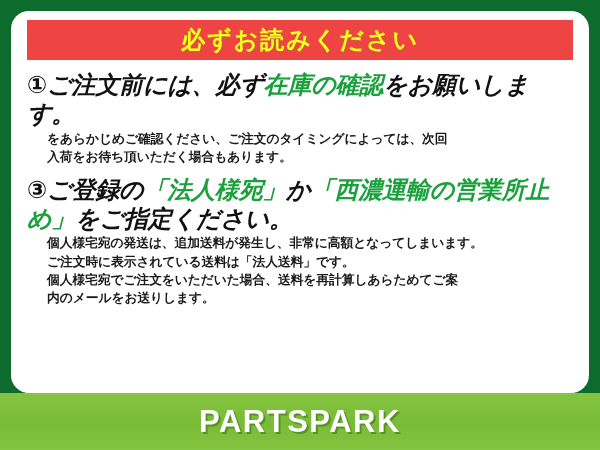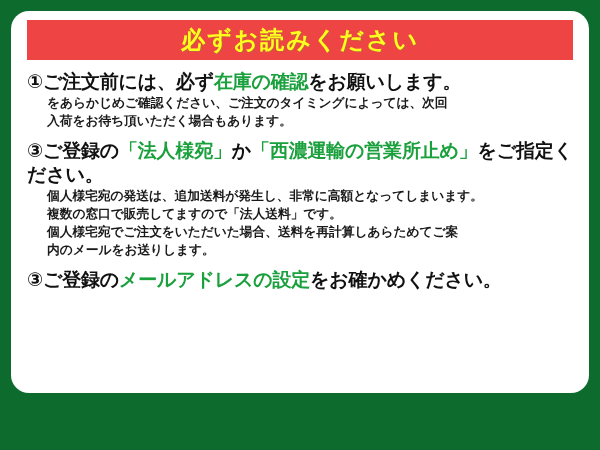--- a/index.html
+++ b/index.html
@@ -75,27 +75,28 @@
     font-weight: bold;
     letter-spacing: 2px;
     line-height: 1;
     text-shadow: 1px 1px 0 rgba(120, 150, 40, 0.35);
   }
 
   .notice-item {
     margin: 0 0 6px 0;
   }
   .item-heading {
-    font-size: 19px;
+    font-size: 24px;
     font-weight: bold;
     color: #111111;
     line-height: 1.22;
     letter-spacing: -0.2px;
     margin: 0 0 1px 0;
     padding-left: 2px;
+    font-style: italic;
   }
   .item-heading .accent {
     color: #1aa03c;
   }
   .item-body {
     font-size: 12.8px;
     font-weight: bold;
     color: #1a1a1a;
     line-height: 1.42;
     letter-spacing: -0.1px;
@@ -125,26 +126,28 @@
       <p class="item-body">
           <span class="body-line">をあらかじめご確認ください、ご注文のタイミングによっては、次回</span>
           <span class="body-line">入荷をお待ち頂いただく場合もあります。</span>
         </p>
     </div>
 
     <div class="notice-item" id="item-2">
       <p class="item-heading"><span>③ご登録の</span><span class="accent">「法人様宛」</span><span>か</span><span class="accent">「西濃運輸の営業所止め」</span><span>をご指定ください。</span></p>
       <p class="item-body">
           <span class="body-line">個人様宅宛の発送は、追加送料が発生し、非常に高額となってしまいます。</span>
-          <span class="body-line">複数の窓口で販売してますので「法人送料」です。</span>
+          <span class="body-line">ご注文時に表示されている送料は「法人送料」です。</span>
           <span class="body-line">個人様宅宛でご注文をいただいた場合、送料を再計算しあらためてご案</span>
           <span class="body-line">内のメールをお送りします。</span>
         </p>
     </div>
 
     <div class="notice-item" id="item-3">
-      <p class="item-heading"><span>③ご登録の</span><span class="accent">メールアドレスの設定</span><span>をお確かめください。</span></p>
     </div>
 
   </div>
 
+  <div id="footer-band">
+    <span id="brand-logo">PARTSPARK</span>
+  </div>
 
 </div>
 
 </body></html>

